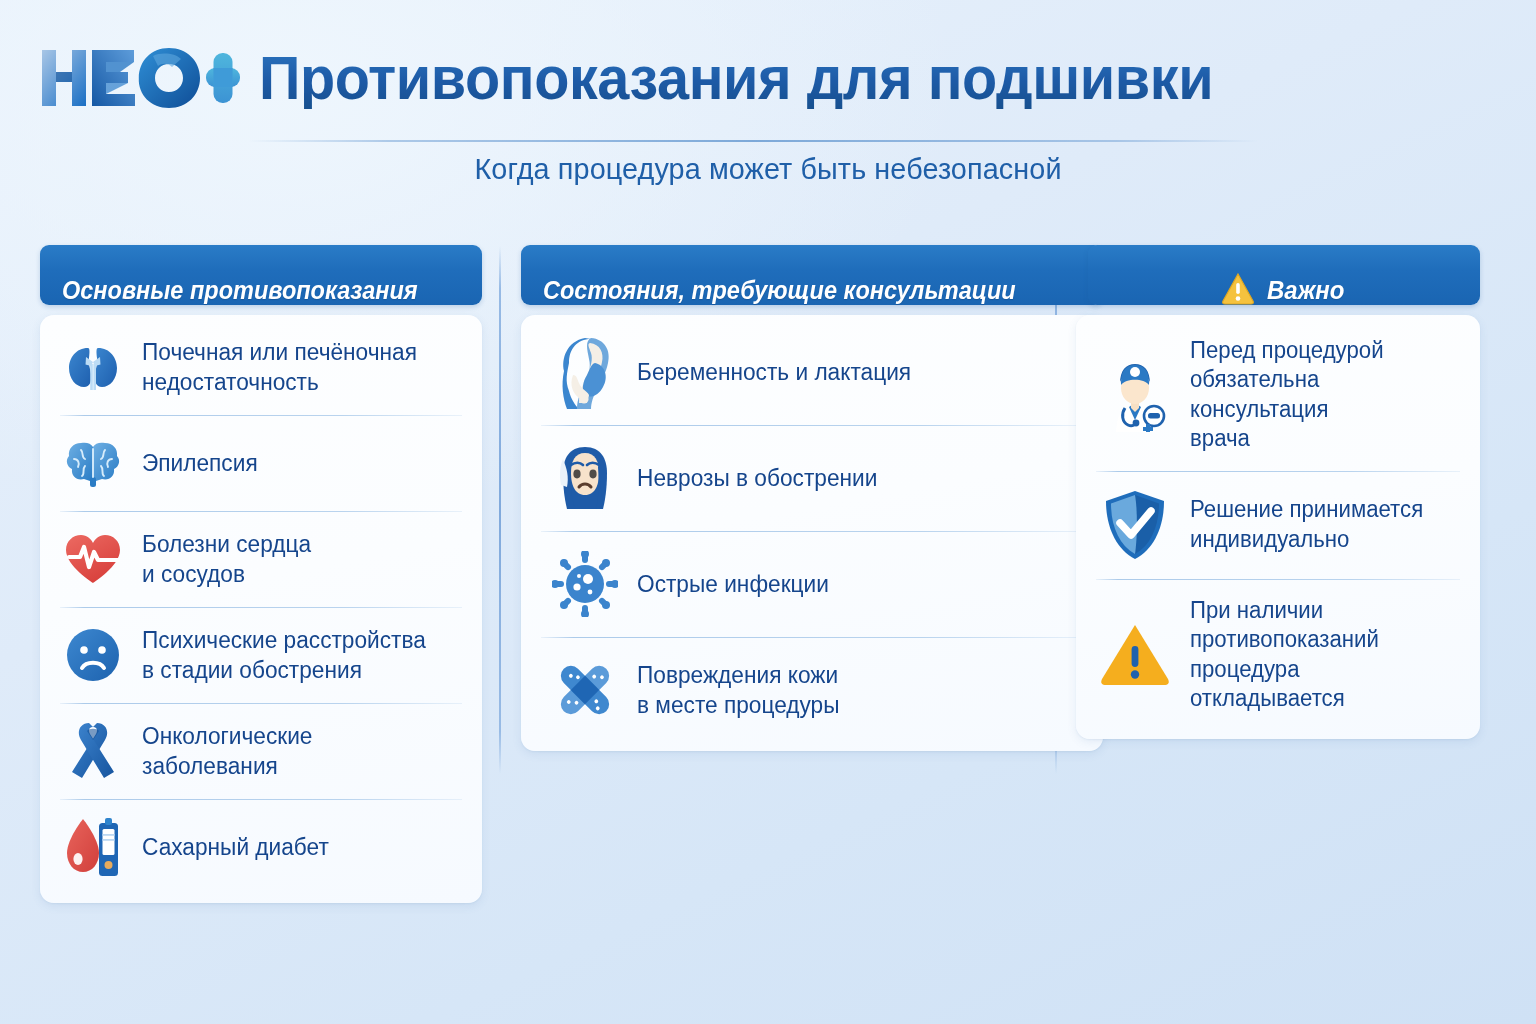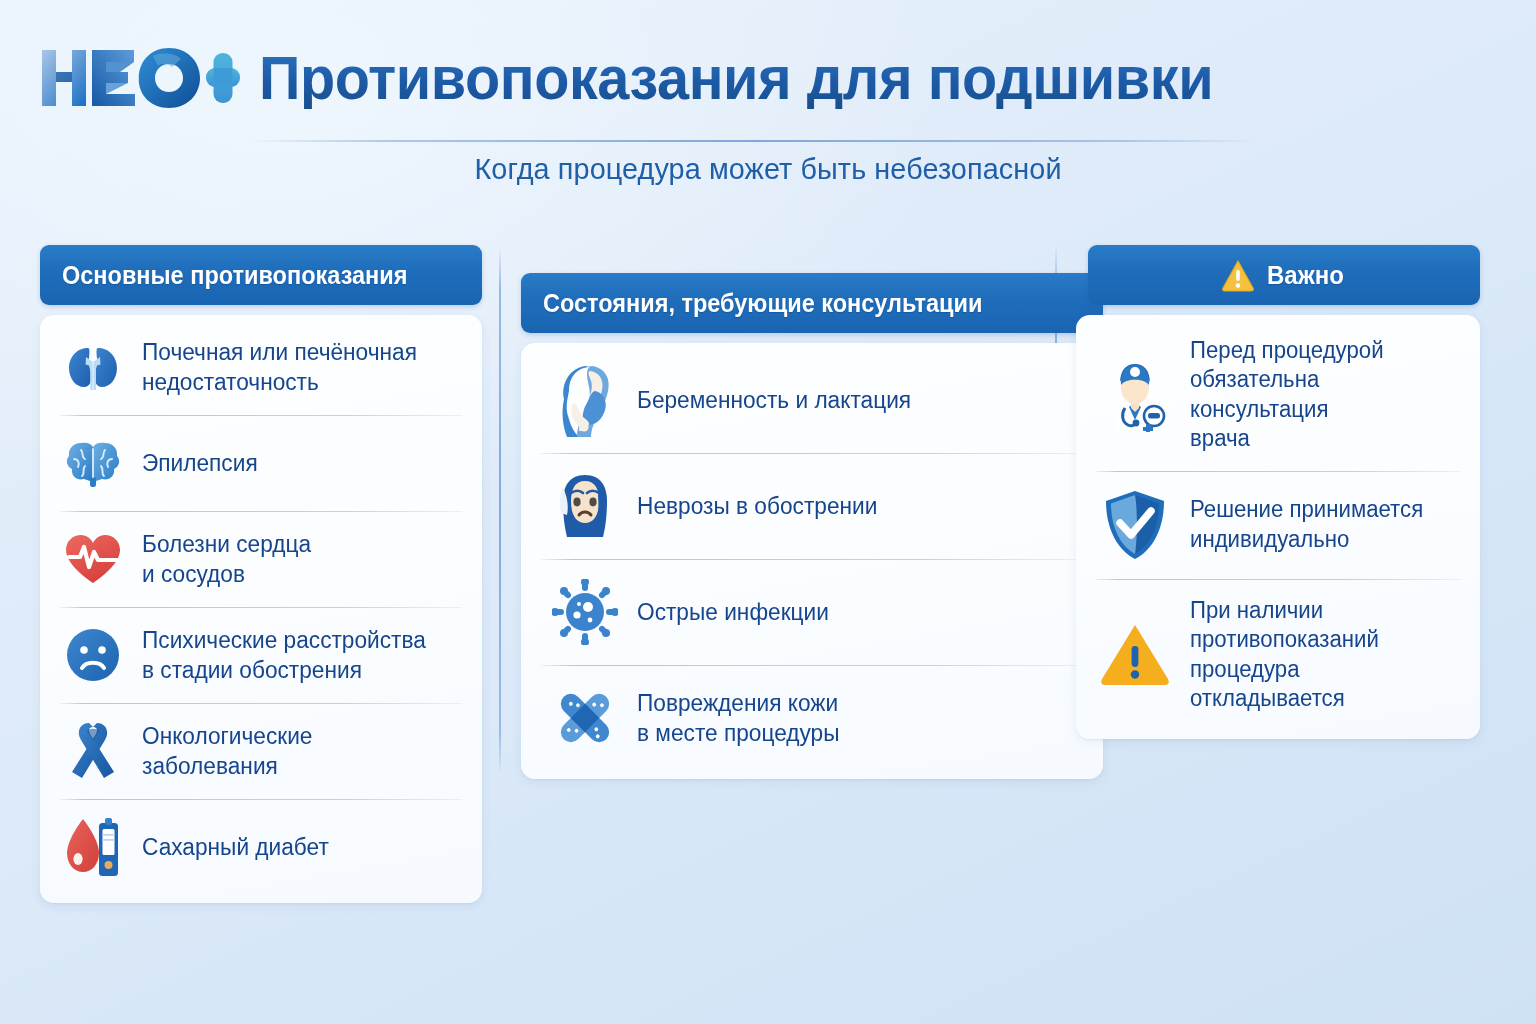--- a/index.html
+++ b/index.html
@@ -101,32 +101,33 @@
       rgba(124,168,221,0.7) 92%,
       rgba(138,178,225,0) 100%);
   }
   .col-divider.d1 { left: 499px; }
   .col-divider.d2 { left: 1055px; }
 
   .card {
     position: absolute;
   }
   .card.c1 { left: 40px;   top: 245px; width: 442px; }
-  .card.c2 { left: 521px;  top: 245px; width: 582px; margin-top: 28px; }
+  .card.c2 { left: 521px;  top: 245px; width: 582px; }
   .card.c3 { left: 1076px; top: 245px; width: 404px; }
 
   .card-header {
     height: 60px;
     border-radius: 9px;
     background: linear-gradient(180deg, #2a7cc7 0%, #1f6dbb 42%, #1a65b2 100%);
     box-shadow: 0 2px 5px rgba(30,90,160,0.22);
     display: flex;
-    align-items: center;
+    align-items: flex-end;
     padding: 0 22px;
     gap: 12px;
+    font-style: italic;
   }
 
   .card-header-title {
     color: #ffffff;
     font-size: 25px;
     font-weight: bold;
     transform: scaleX(0.94);
     transform-origin: left center;
     white-space: nowrap;
     text-shadow: 0 1px 1px rgba(12,60,115,0.35);

